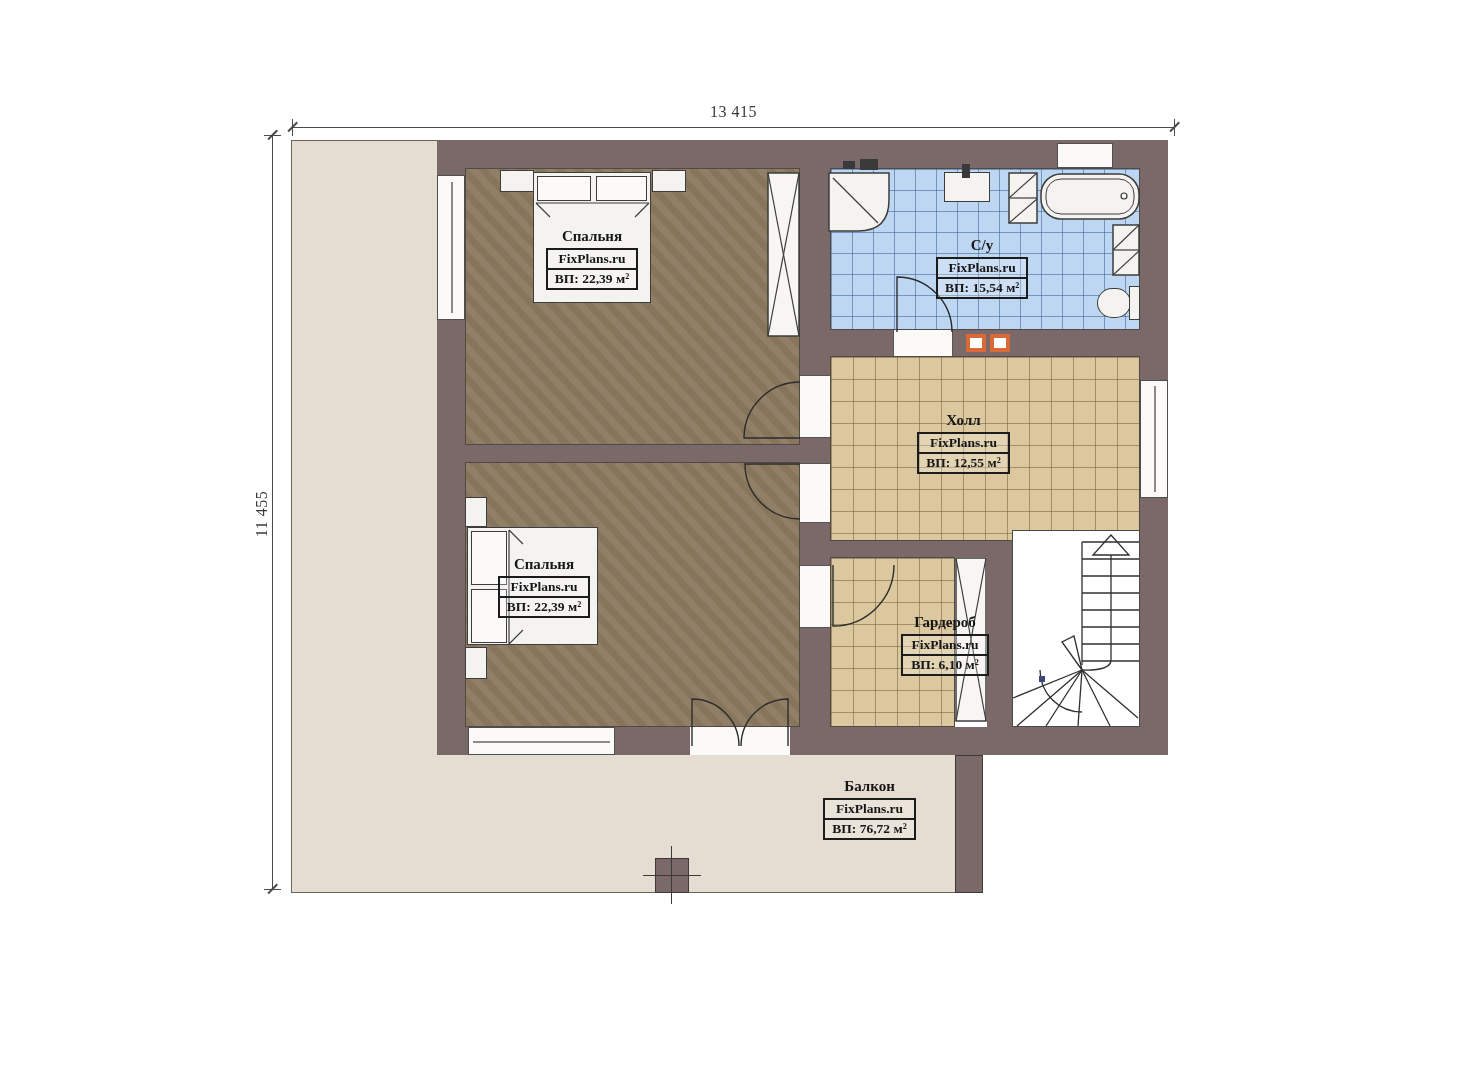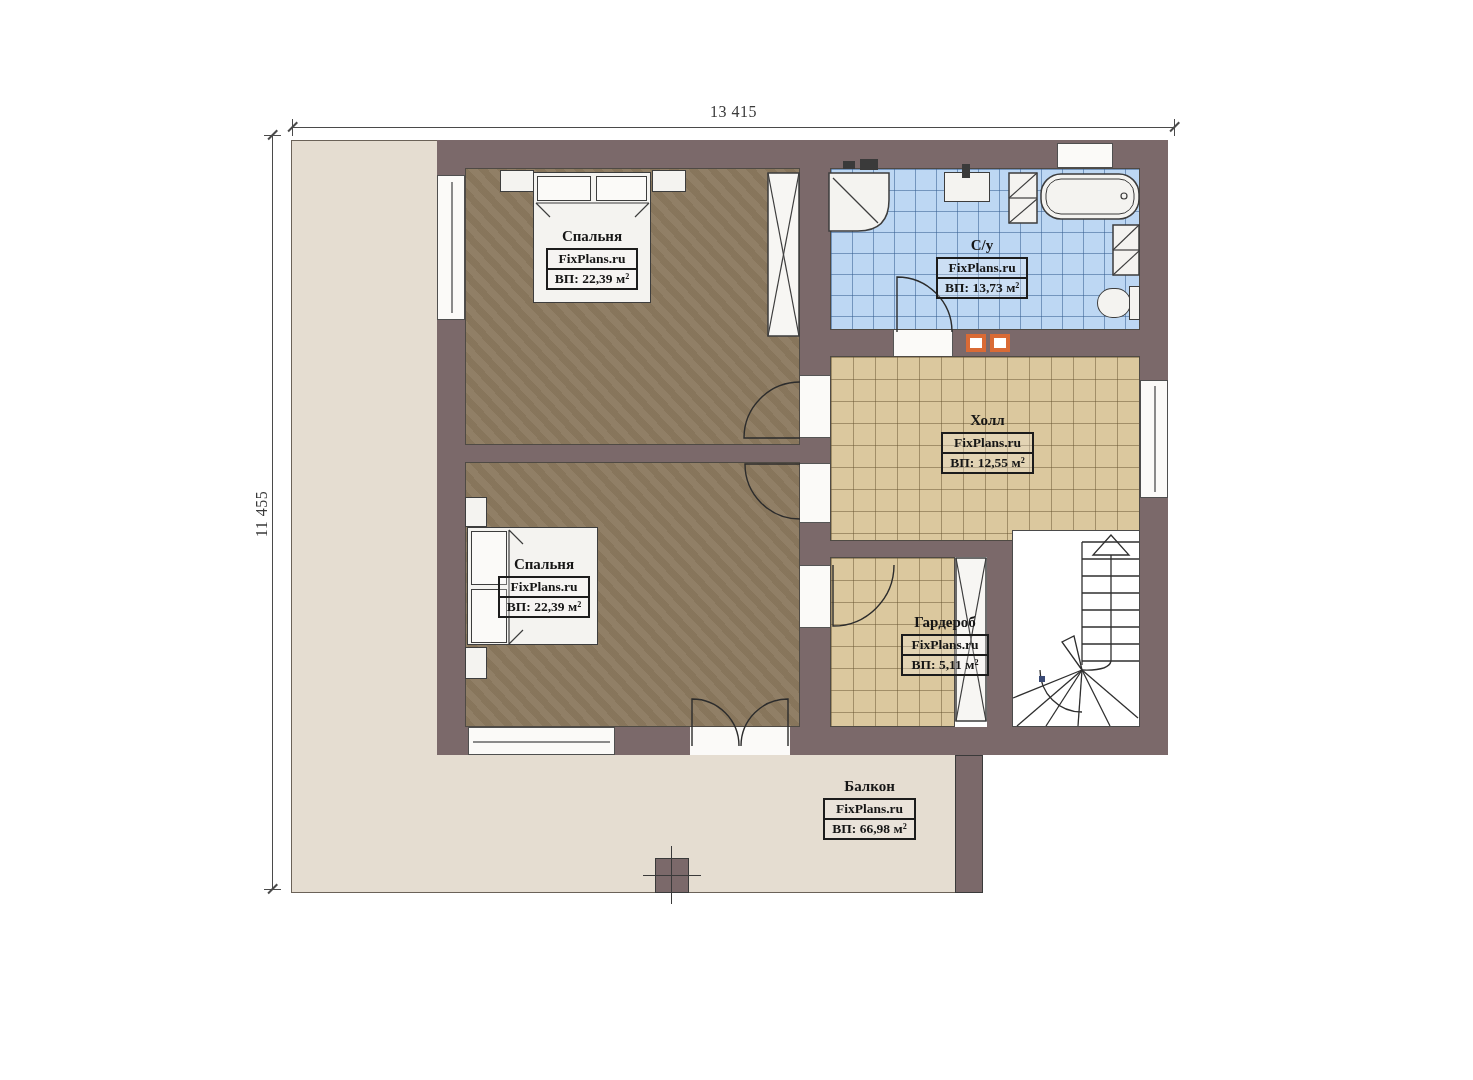--- a/index.html
+++ b/index.html
@@ -202,49 +202,49 @@
     <div class="rl-box">
       <div class="rl-row">FixPlans.ru</div>
       <div class="rl-row">ВП: 22,39 м²</div>
     </div>
   </div>
 
   <div class="abs room-label" style="left:936px;top:237px;width:92px">
     <div class="rl-title">С/у</div>
     <div class="rl-box">
       <div class="rl-row">FixPlans.ru</div>
-      <div class="rl-row">ВП: 13,73 м²</div>
-    </div>
-  </div>
-
-  <div class="abs room-label" style="left:940px;top:412px;width:95px">
+      <div class="rl-row">ВП: 15,54 м²</div>
+    </div>
+  </div>
+
+  <div class="abs room-label" style="left:916px;top:412px;width:95px">
     <div class="rl-title">Холл</div>
     <div class="rl-box">
       <div class="rl-row">FixPlans.ru</div>
       <div class="rl-row">ВП: 12,55 м²</div>
     </div>
   </div>
 
   <div class="abs room-label" style="left:494px;top:556px;width:100px">
     <div class="rl-title">Спальня</div>
     <div class="rl-box">
       <div class="rl-row">FixPlans.ru</div>
       <div class="rl-row">ВП: 22,39 м²</div>
     </div>
   </div>
 
   <div class="abs room-label" style="left:900px;top:614px;width:90px">
     <div class="rl-title">Гардероб</div>
     <div class="rl-box">
       <div class="rl-row">FixPlans.ru</div>
-      <div class="rl-row">ВП: 5,11 м²</div>
+      <div class="rl-row">ВП: 6,10 м²</div>
     </div>
   </div>
 
   <div class="abs room-label" style="left:822px;top:778px;width:95px">
     <div class="rl-title">Балкон</div>
     <div class="rl-box">
       <div class="rl-row">FixPlans.ru</div>
-      <div class="rl-row">ВП: 66,98 м²</div>
+      <div class="rl-row">ВП: 76,72 м²</div>
     </div>
   </div>
 
 </div>
 
 </body></html>

